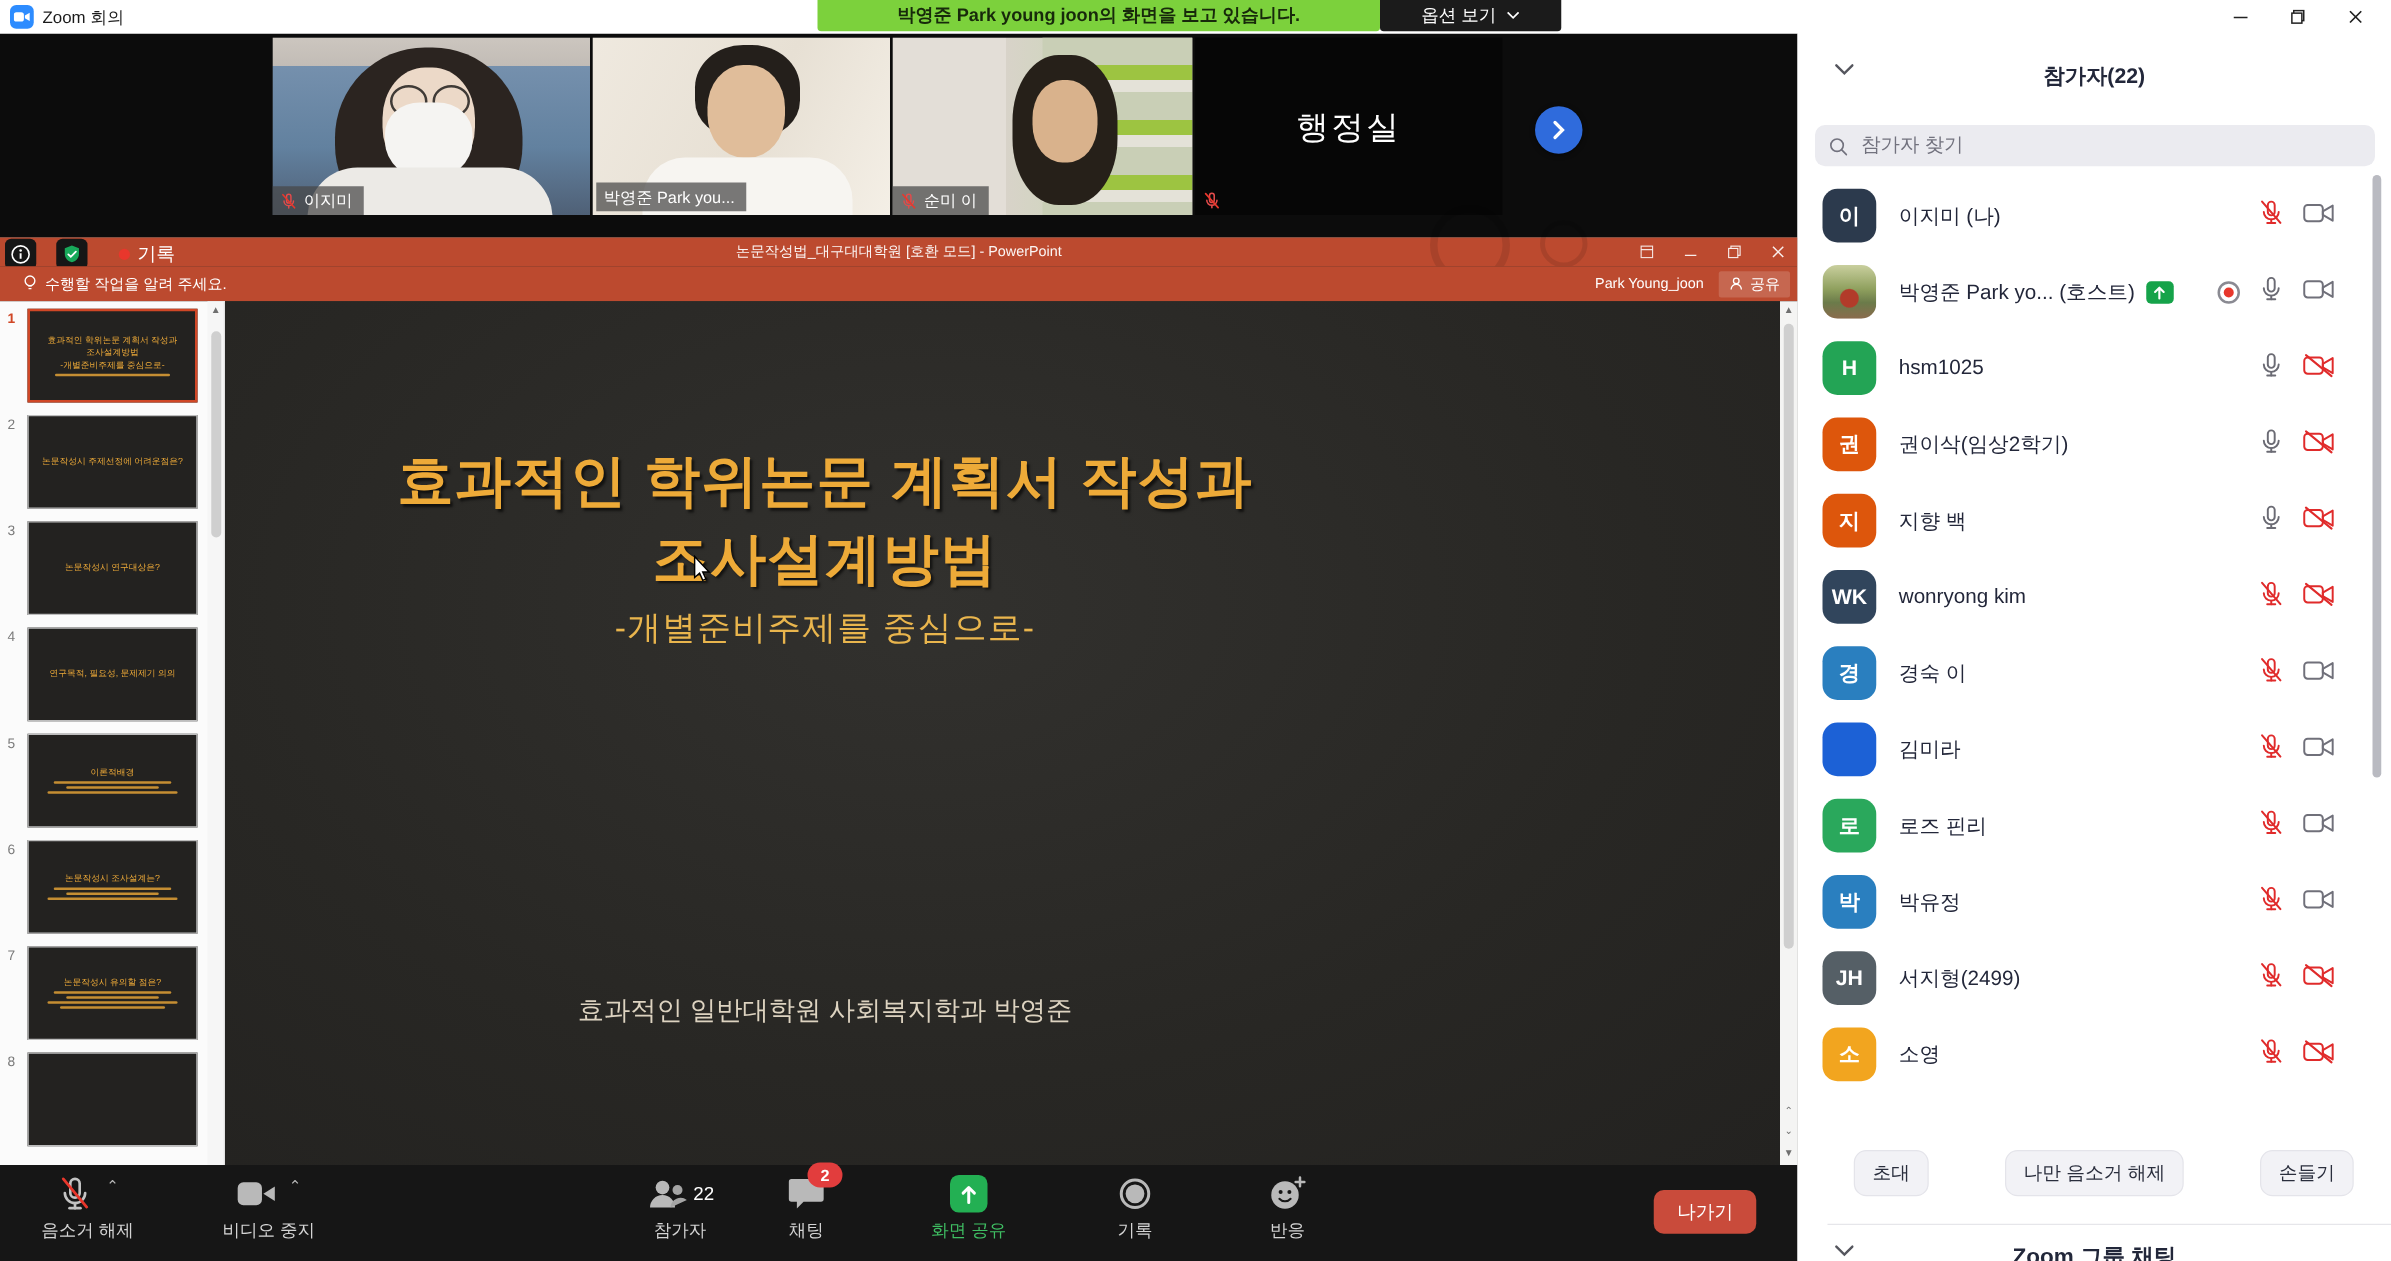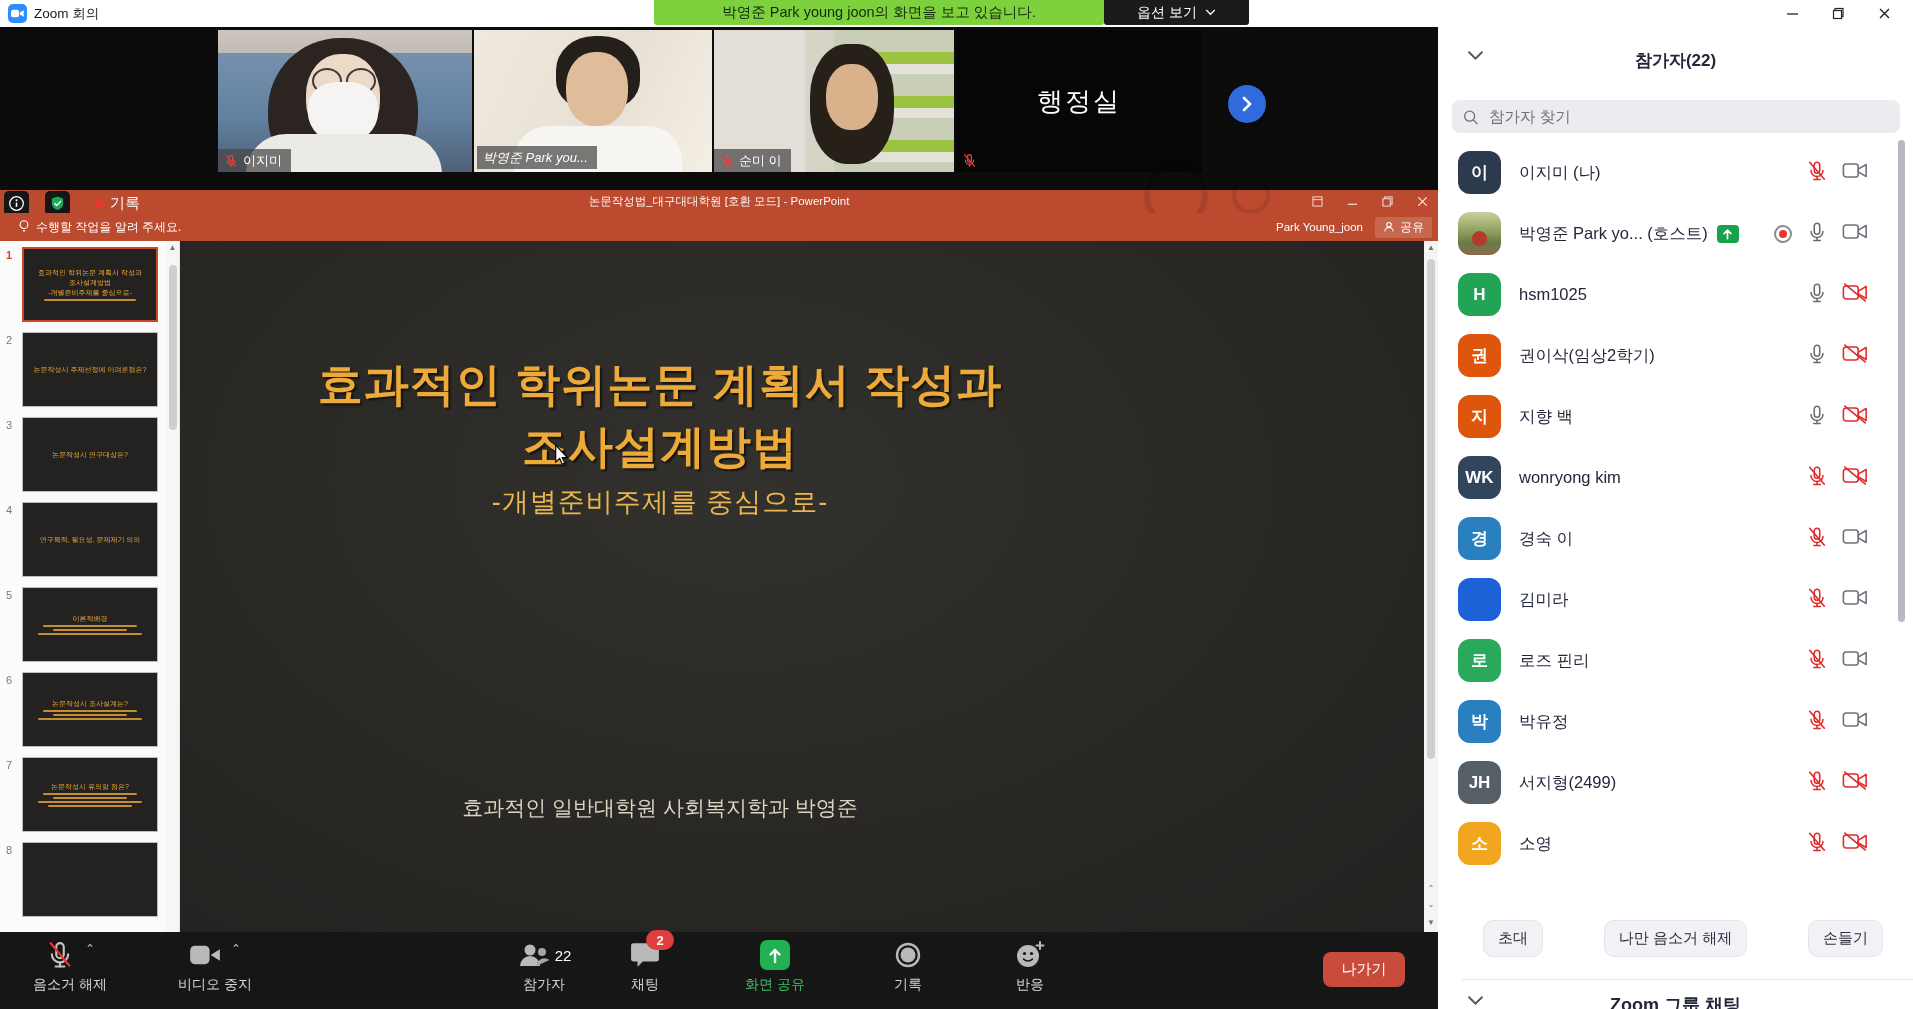--- a/index.html
+++ b/index.html
@@ -4,29 +4,29 @@
 <style>
   html,body{margin:0;padding:0;background:#000;}
   body{font-family:"Liberation Sans","DejaVu Sans",sans-serif;}
   .screen{position:relative;width:1913px;height:1009px;overflow:hidden;background:#fff;}
   .abs{position:absolute;}
 
   
   .titlebar{left:0;top:0;width:1913px;height:27px;background:#fff;}
   .zoom-logo{left:8px;top:4px;width:19px;height:19px;border-radius:5px;background:#2d8cff;display:flex;align-items:center;justify-content:center;}
   .app-title{left:34px;top:0;height:27px;display:flex;align-items:center;font-size:13.5px;color:#1b1b1b;}
-  .banner{left:654px;top:0;width:450px;height:25px;background:var(--banner-green);display:flex;align-items:center;justify-content:center;font-size:14.5px;font-weight:normal;color:#17290b;border-radius:0 0 3px 3px;}
+  .banner{left:654px;top:0;width:450px;height:25px;background:var(--banner-green);display:flex;align-items:center;justify-content:center;font-size:14.5px;font-weight:bold;color:#17290b;border-radius:0 0 3px 3px;}
   .options-btn{left:1104px;top:0;width:145px;height:25px;background:#1b1b1b;color:#fff;display:flex;align-items:center;justify-content:center;gap:8px;font-size:14px;border-radius:0 0 3px 3px;cursor:pointer;}
   .winctl{top:0;height:27px;display:flex;align-items:center;}
   .winbtn{width:46px;height:27px;display:flex;align-items:center;justify-content:center;}
 
   
   .video-strip{left:0;top:27px;width:1438px;height:163px;background:#0c0c0c;}
   .tile{top:3px;height:142px;overflow:hidden;background:#222;}
-  .tile.active{box-shadow:inset 0 0 0 3px var(--active-green);font-style:italic;}
+  .tile.active{box-shadow:inset 0 0 0 3px var(--active-green);}
   .tile-label{position:absolute;left:0;bottom:0;height:23px;background:rgba(70,70,70,.72);display:flex;align-items:center;gap:5px;padding:0 9px 0 6px;color:#fff;font-size:13px;}
   .tile4-name{position:absolute;left:0;top:0;width:100%;height:100%;display:flex;align-items:center;justify-content:center;color:#fff;font-size:26px;letter-spacing:2px;}
   .next-btn{left:1228px;top:58px;width:38px;height:38px;border-radius:50%;background:#2f6bdc;display:flex;align-items:center;justify-content:center;box-shadow:0 1px 4px rgba(0,0,0,.5);cursor:pointer;}
   
   .t-art{position:absolute;inset:0;}
   .t1{background:linear-gradient(180deg,#ccc6bf 0%,#c2bcb6 16%,#7590ad 16%,#62819f 62%,#4f6076 100%);}
   .t1 .hair{position:absolute;left:50px;top:8px;width:150px;height:150px;border-radius:48%;background:#2b2420;}
   .t1 .face{position:absolute;left:88px;top:24px;width:74px;height:88px;border-radius:46%;background:#ecd9c8;}
   .t1 .mask{position:absolute;left:90px;top:52px;width:70px;height:62px;border-radius:40% 40% 50% 50%;background:#f5f4f2;}
   .t1 .gl{position:absolute;top:38px;width:26px;height:22px;border:2px solid #3f3a36;border-radius:50%;}

